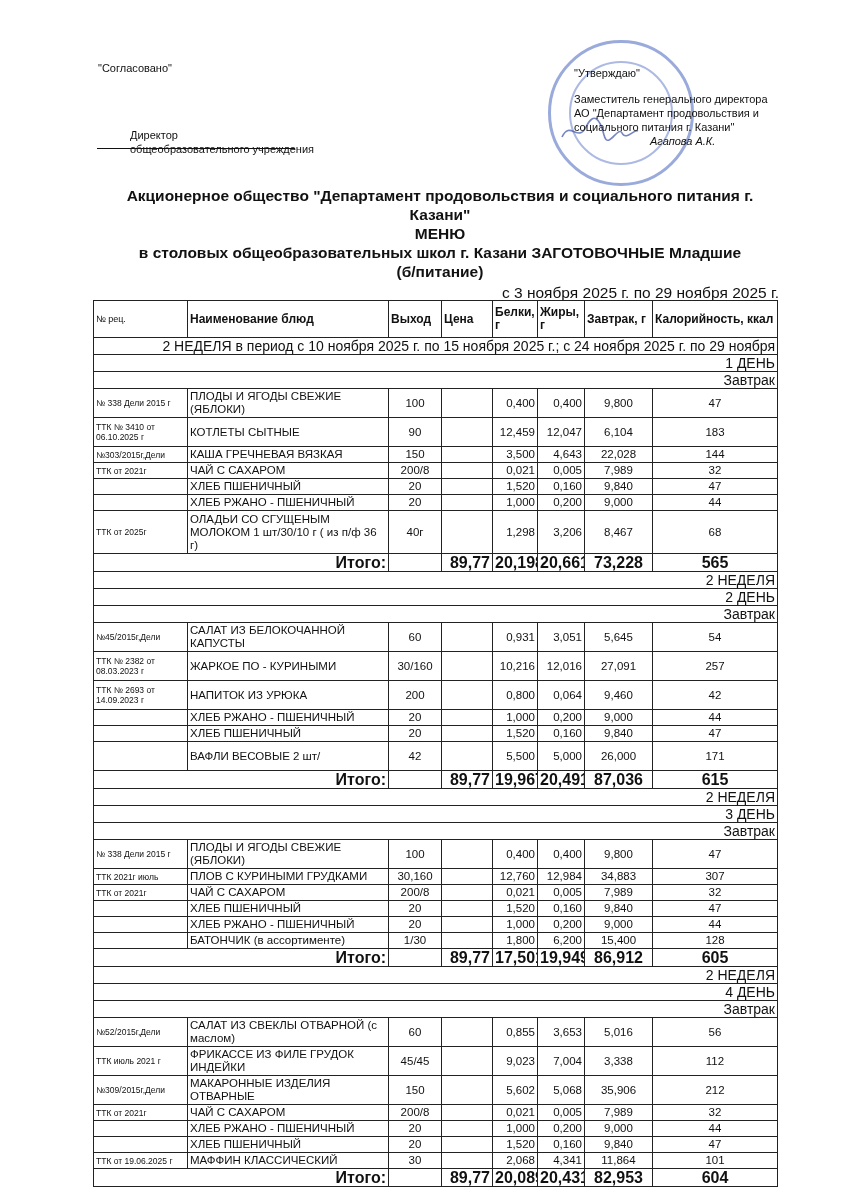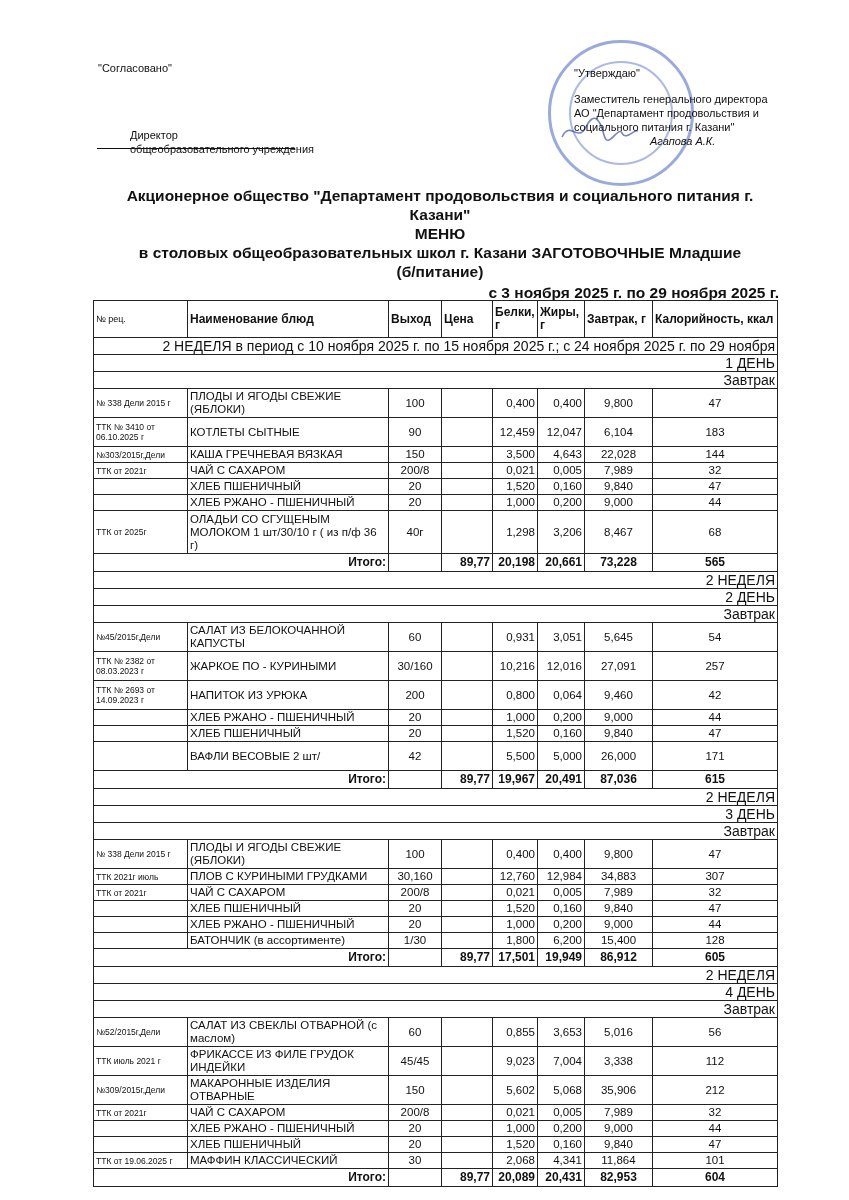--- a/index.html
+++ b/index.html
@@ -14,33 +14,33 @@
   .approve .gap { height: 12px; }
   .approve .signer { padding-left: 76px; font-style: italic; }
   .stamp { left: 548px; top: 40px; width: 146px; height: 146px; border-radius: 50%;
            border: 3px solid rgba(70,100,190,0.55); box-sizing: border-box; }
   .stamp .inner { position: absolute; left: 18px; top: 18px; right: 18px; bottom: 18px;
            border-radius: 50%; border: 2px solid rgba(70,100,190,0.45); }
   .signature { left: 560px; top: 115px; width: 80px; height: 30px; }
   .title { left: 90px; width: 700px; top: 186px; text-align: center; font-weight: bold;
            font-size: 15.5px; line-height: 19px; }
   .title div { display: block; }
-  .period { right: 70px; top: 284px; font-weight: bold; font-size: 15.5px; }
+  .period { right: 70px; top: 284px; font-weight: normal; font-size: 15.5px; }
   table.menu { position: absolute; left: 93px; top: 300px; border-collapse: collapse;
            width: 684px; table-layout: fixed; }
   table.menu td, table.menu th { border: 1px solid #222; padding: 0 2px; font-size: 11.5px;
            line-height: 13px; vertical-align: middle; overflow: hidden; }
   table.menu th { font-weight: bold; text-align: left; height: 36px; font-size: 12px; }
   table.menu th.rec { font-weight: normal; font-size: 9px; }
   td.rec { font-size: 8.5px !important; line-height: 10px !important; }
   td.name { text-transform: none; }
   td.c { text-align: center; }
   td.r { text-align: right; }
   tr.section td { font-weight: normal; font-size: 14px; height: 16px; padding-left: 2px; text-align: right; }
-  tr.total td { font-weight: bold; font-size: 12px; height: 17px; }
+  tr.total td { font-weight: bold; font-size: 16px; height: 17px; }
   tr.item td { height: 15px; }
   tr.item.tall td { height: 28px; }
   tr.item.tall3 td { height: 42px; }
 </style>
 </head>
 <body>
 
 <div class="abs agreed">"Согласовано"</div>
 <div class="abs director">
   <div>Директор</div>

